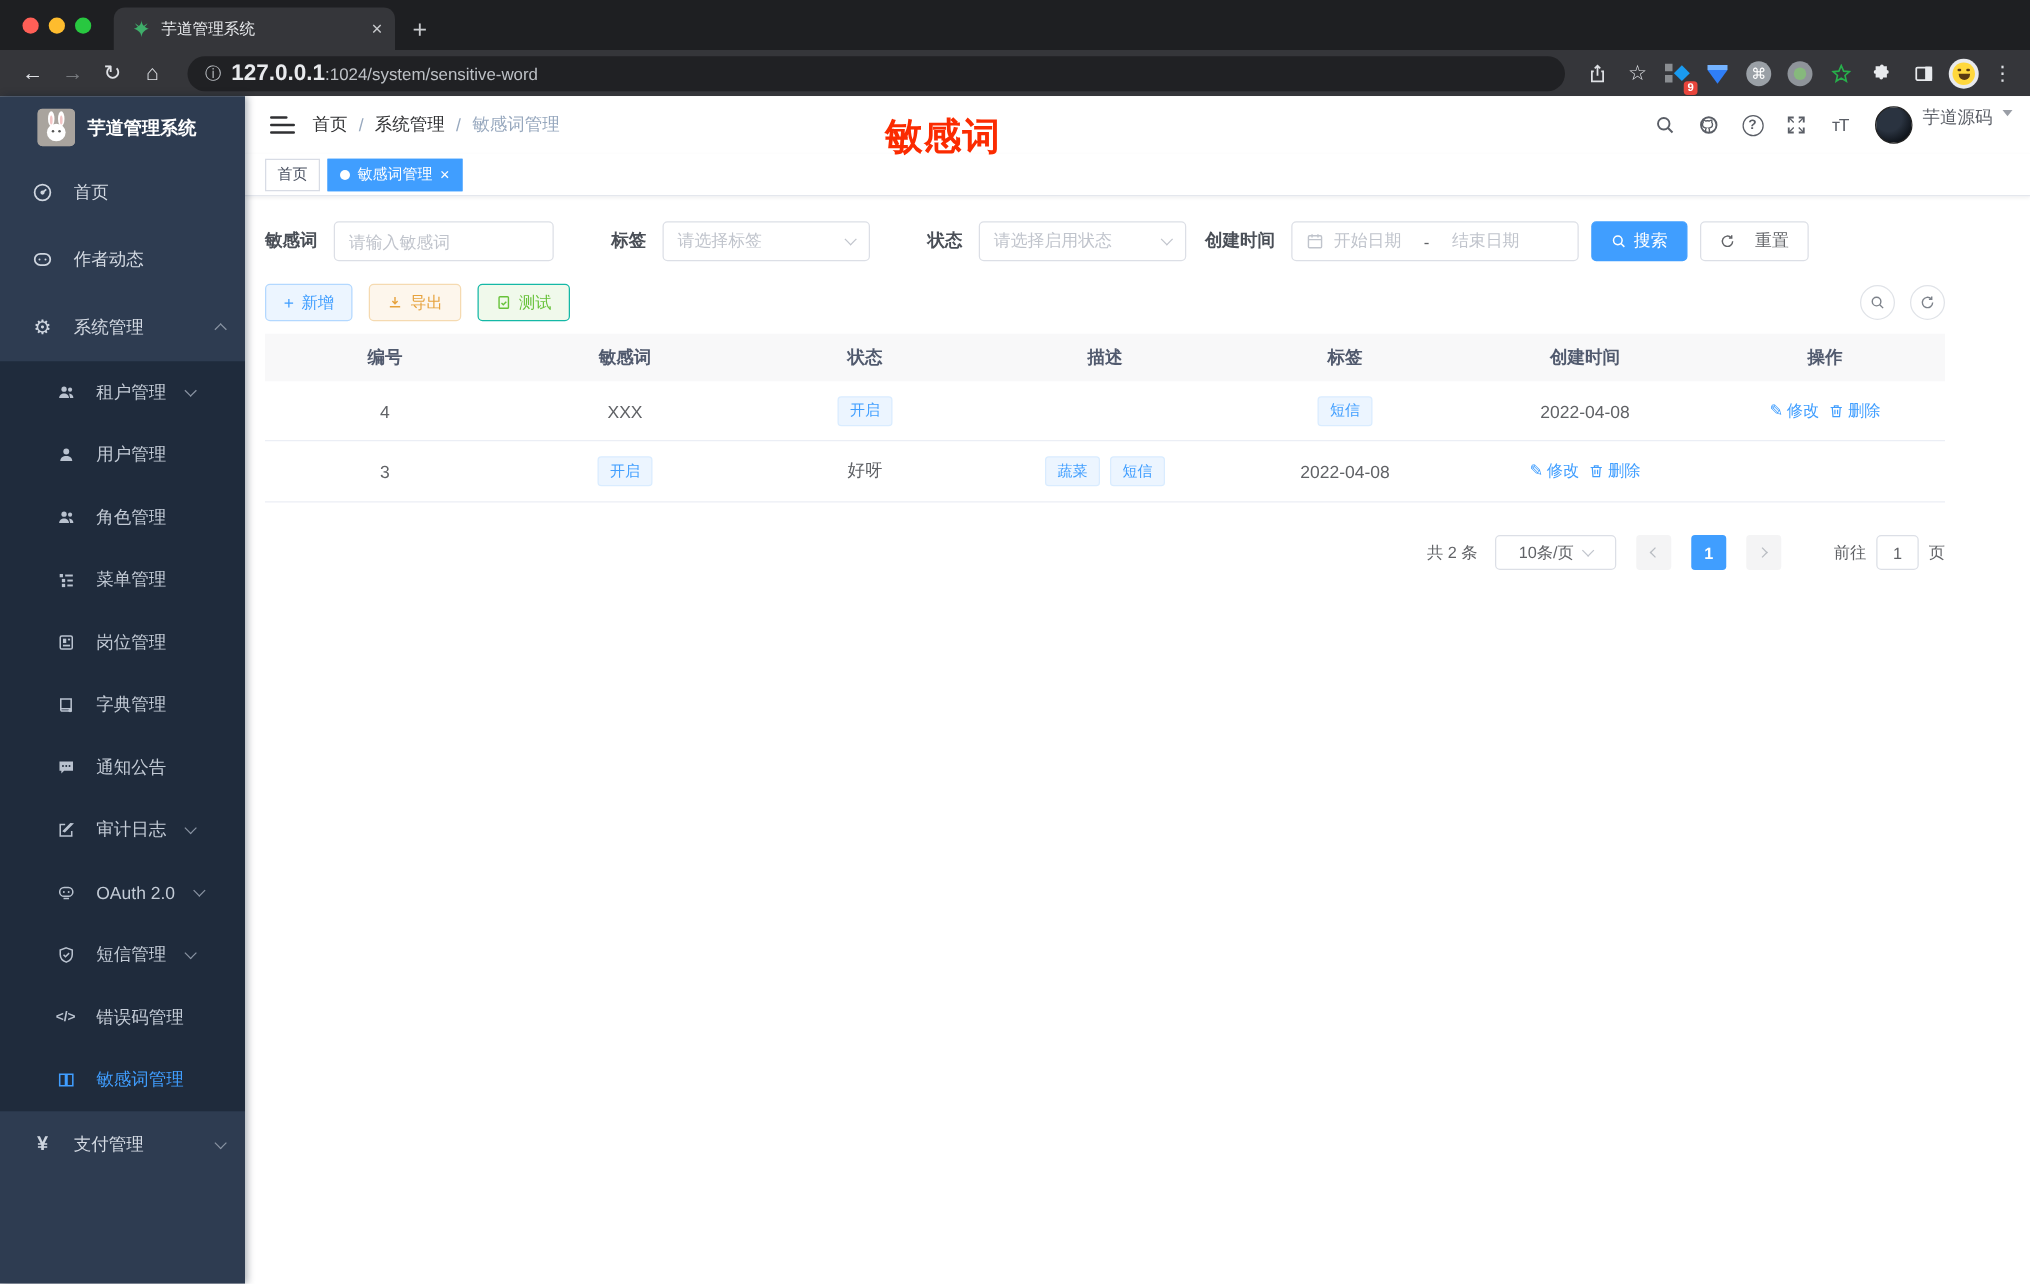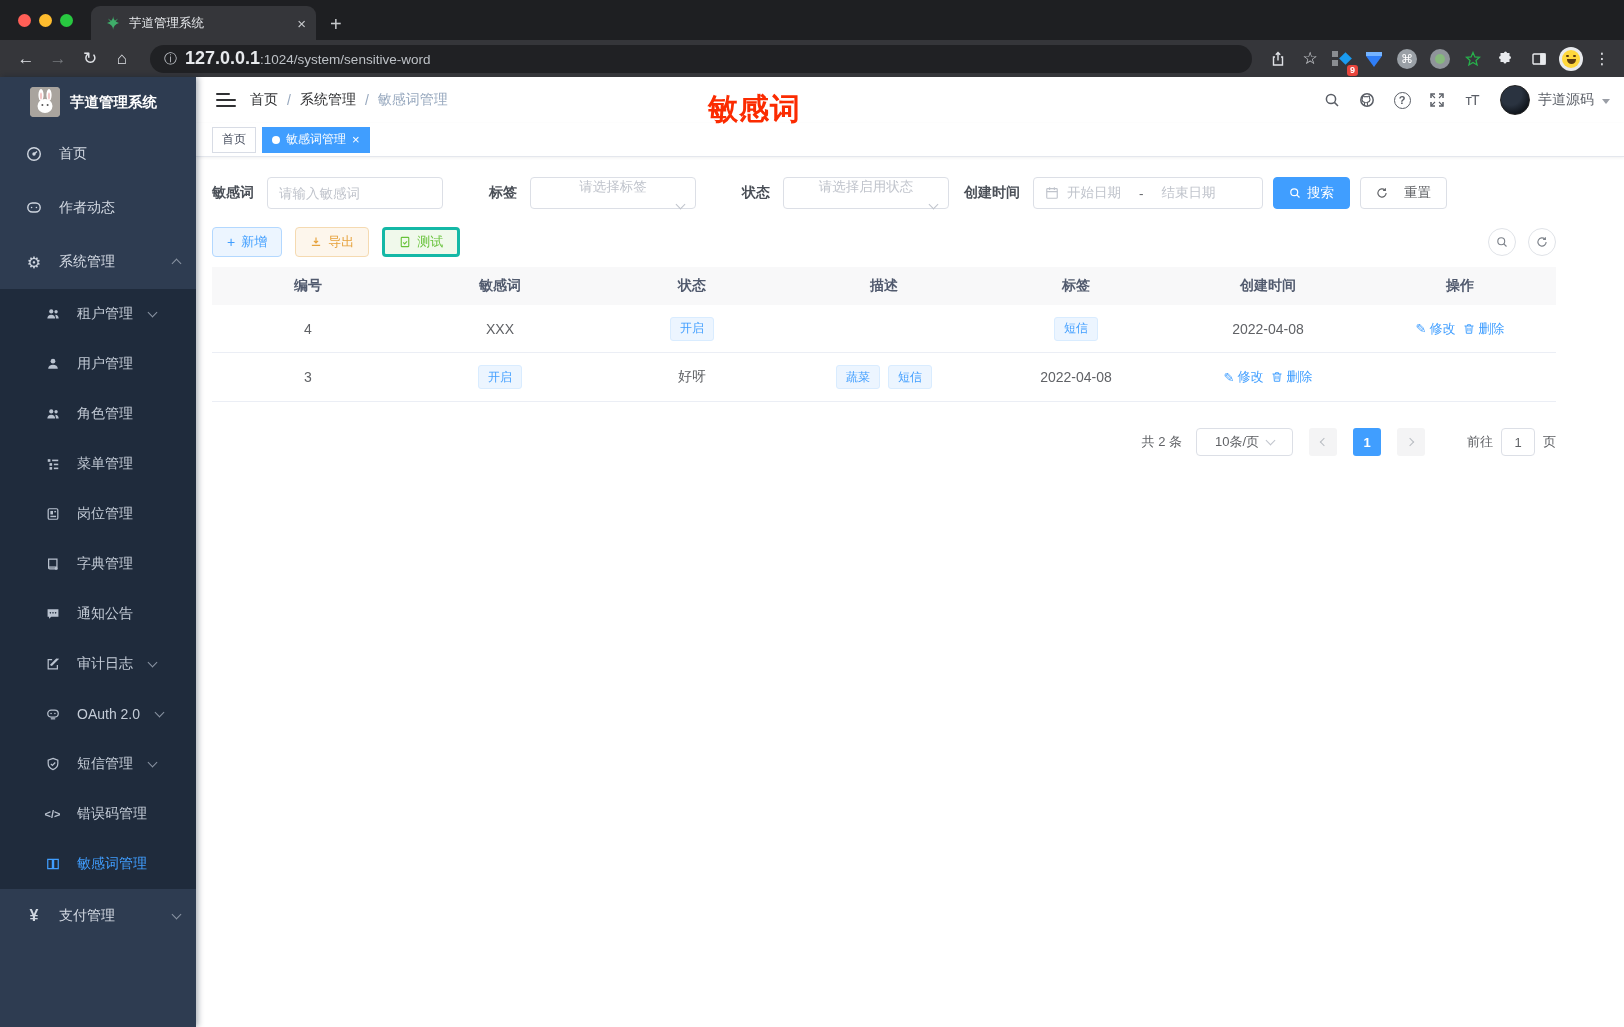--- a/index.html
+++ b/index.html
@@ -65,53 +65,53 @@
   .hamburger { width:20px; height:14px; display:flex; flex-direction:column; justify-content:space-between; margin:0 14px 0 6px; cursor:pointer; }
   .hamburger i { height:2px; background:#303133; border-radius:1px; display:block; }
   .hamburger i:first-child { width:70%; }
   .crumbs { display:flex; align-items:center; gap:9px; font-size:14px; color:#303133; }
   .crumb-sep { color:#97a8be; }
   .crumb.last { color:#97a8be; }
   .nav-right { margin-left:auto; display:flex; align-items:center; gap:9px; }
   .nav-tool { width:26px; height:26px; display:flex; align-items:center; justify-content:center; color:#5a5e66; cursor:pointer; }
   .qmark { width:17px; height:17px; border:1.5px solid #5a5e66; border-radius:50%; display:flex; align-items:center; justify-content:center; font-size:11px; font-weight:700; }
   .tt-ic { font-size:14px; font-weight:400; letter-spacing:-1px; }
-  .user-box { display:flex; align-items:center; gap:8px; margin-left:6px; cursor:pointer; }
+  .user-box { display:flex; gap:8px; margin-left:6px; cursor:pointer; }
   .user-avatar { width:30px; height:30px; border-radius:50%; background:radial-gradient(circle at 35% 30%, #2a3340 0 40%, #10151c 75%); border:1px solid #222; }
   .user-name { color:#5a5e66; font-size:14px; }
   .caret-down { width:0; height:0; border-left:4px solid transparent; border-right:4px solid transparent; border-top:5px solid #9a9ea6; margin-top:3px; }
   .annotation { position:absolute; left:512px; top:12px; font-size:30px; font-weight:700; color:#fb2b01; z-index:20; letter-spacing:1px; }
 
   .tagsbar { height:34px; border-bottom:1px solid #e4e7ed; box-shadow:0 1px 3px rgba(0,0,0,.06); display:flex; align-items:center; padding:0 16px; gap:6px; flex:none; background:#fff; }
   .tag-view { height:26px; display:flex; align-items:center; gap:6px; padding:0 9px; border:1px solid #d8dce5; background:#fff; color:#495060; font-size:12px; cursor:pointer; }
   .tag-view.active { background:#409eff; border-color:#409eff; color:#fff; }
   .tag-dot { width:8px; height:8px; border-radius:50%; background:#fff; }
   .tag-x { font-size:13px; line-height:1; }
 
   .content { flex:1; padding:20px 68px 0 16px; overflow:hidden; }
 
   
   .filter-row { display:flex; align-items:center; }
   .f-label { font-weight:700; color:#4a4f57; margin-right:13px; white-space:nowrap; font-size:14px; }
   .f-input { height:32px; border:1px solid #dcdfe6; border-radius:4px; display:flex; align-items:center; padding:0 11px; color:#c0c4cc; font-size:13.5px; background:#fff; gap:8px; }
   .f-input input { border:none; outline:none; width:100%; font-size:13.5px; color:#606266; font-family:inherit; }
   .f-input input::placeholder { color:#c0c4cc; }
-  .w-input { width:176px; } .w-select { width:166px;flex-direction:column; } .w-date { width:230px; }
+  .w-input { width:176px; } .w-select { width:166px; } .w-date { width:230px; }
   .sel-caret { margin-left:auto; width:7px; height:7px; border-right:1.3px solid #c0c4cc; border-bottom:1.3px solid #c0c4cc; transform:rotate(45deg); margin-top:-3px; flex:none; } .gap2{width:46px} .gap3{width:15px}
   .date-sep { color:#606266; margin:0 10px; }
   .btn { height:32px; border-radius:4px; display:inline-flex; align-items:center; justify-content:center; gap:6px; font-size:13.5px; padding:0 15px; cursor:pointer; border:1px solid #dcdfe6; background:#fff; color:#606266; white-space:nowrap; }
   .btn-primary { background:#409eff; border-color:#409eff; color:#fff; }
   .btn-search { margin-left:10px; } .btn-reset { margin-left:10px;gap:16px; }
 
   
   .tool-row { margin-top:18px; display:flex; align-items:center; gap:13px; }
   .btn-sm { height:30px; padding:0 14px; font-size:13px; border-radius:4px; }
   .plain-primary { background:#ecf5ff; border:1px solid #b3d8ff; color:#409eff; }
   .plain-warning { background:#fdf6ec; border:1px solid #f5dab1; color:#e6a23c; }
-  .plain-success { background:#f0f9eb; border:3px solid #14b8a6; color:#67c23a; }
+  .plain-success { background:#f0f9eb; border:1px solid #14b8a6; color:#67c23a; }
   .tool-right { margin-left:auto; display:flex; gap:12px; }
   .circ-btn { width:28px; height:28px; border-radius:50%; border:1px solid #e0e3e8; background:#fff; display:flex; align-items:center; justify-content:center; color:#7d828a; cursor:pointer; }
 
   
   .table { margin-top:10px; width:100%; border-bottom:1px solid #ebeef5; }
   .t-head, .t-row { display:grid; grid-template-columns:repeat(7,1fr); }
   .t-head { background:#f8f8f9; height:38px; }
   .t-head .cell { color:#515a6e; font-weight:700; font-size:14px; }
   .cell { display:flex; align-items:center; justify-content:center; gap:8px; }
   .t-row { height:48px; border-bottom:1px solid #ebeef5; color:#606266; font-size:14px; }

